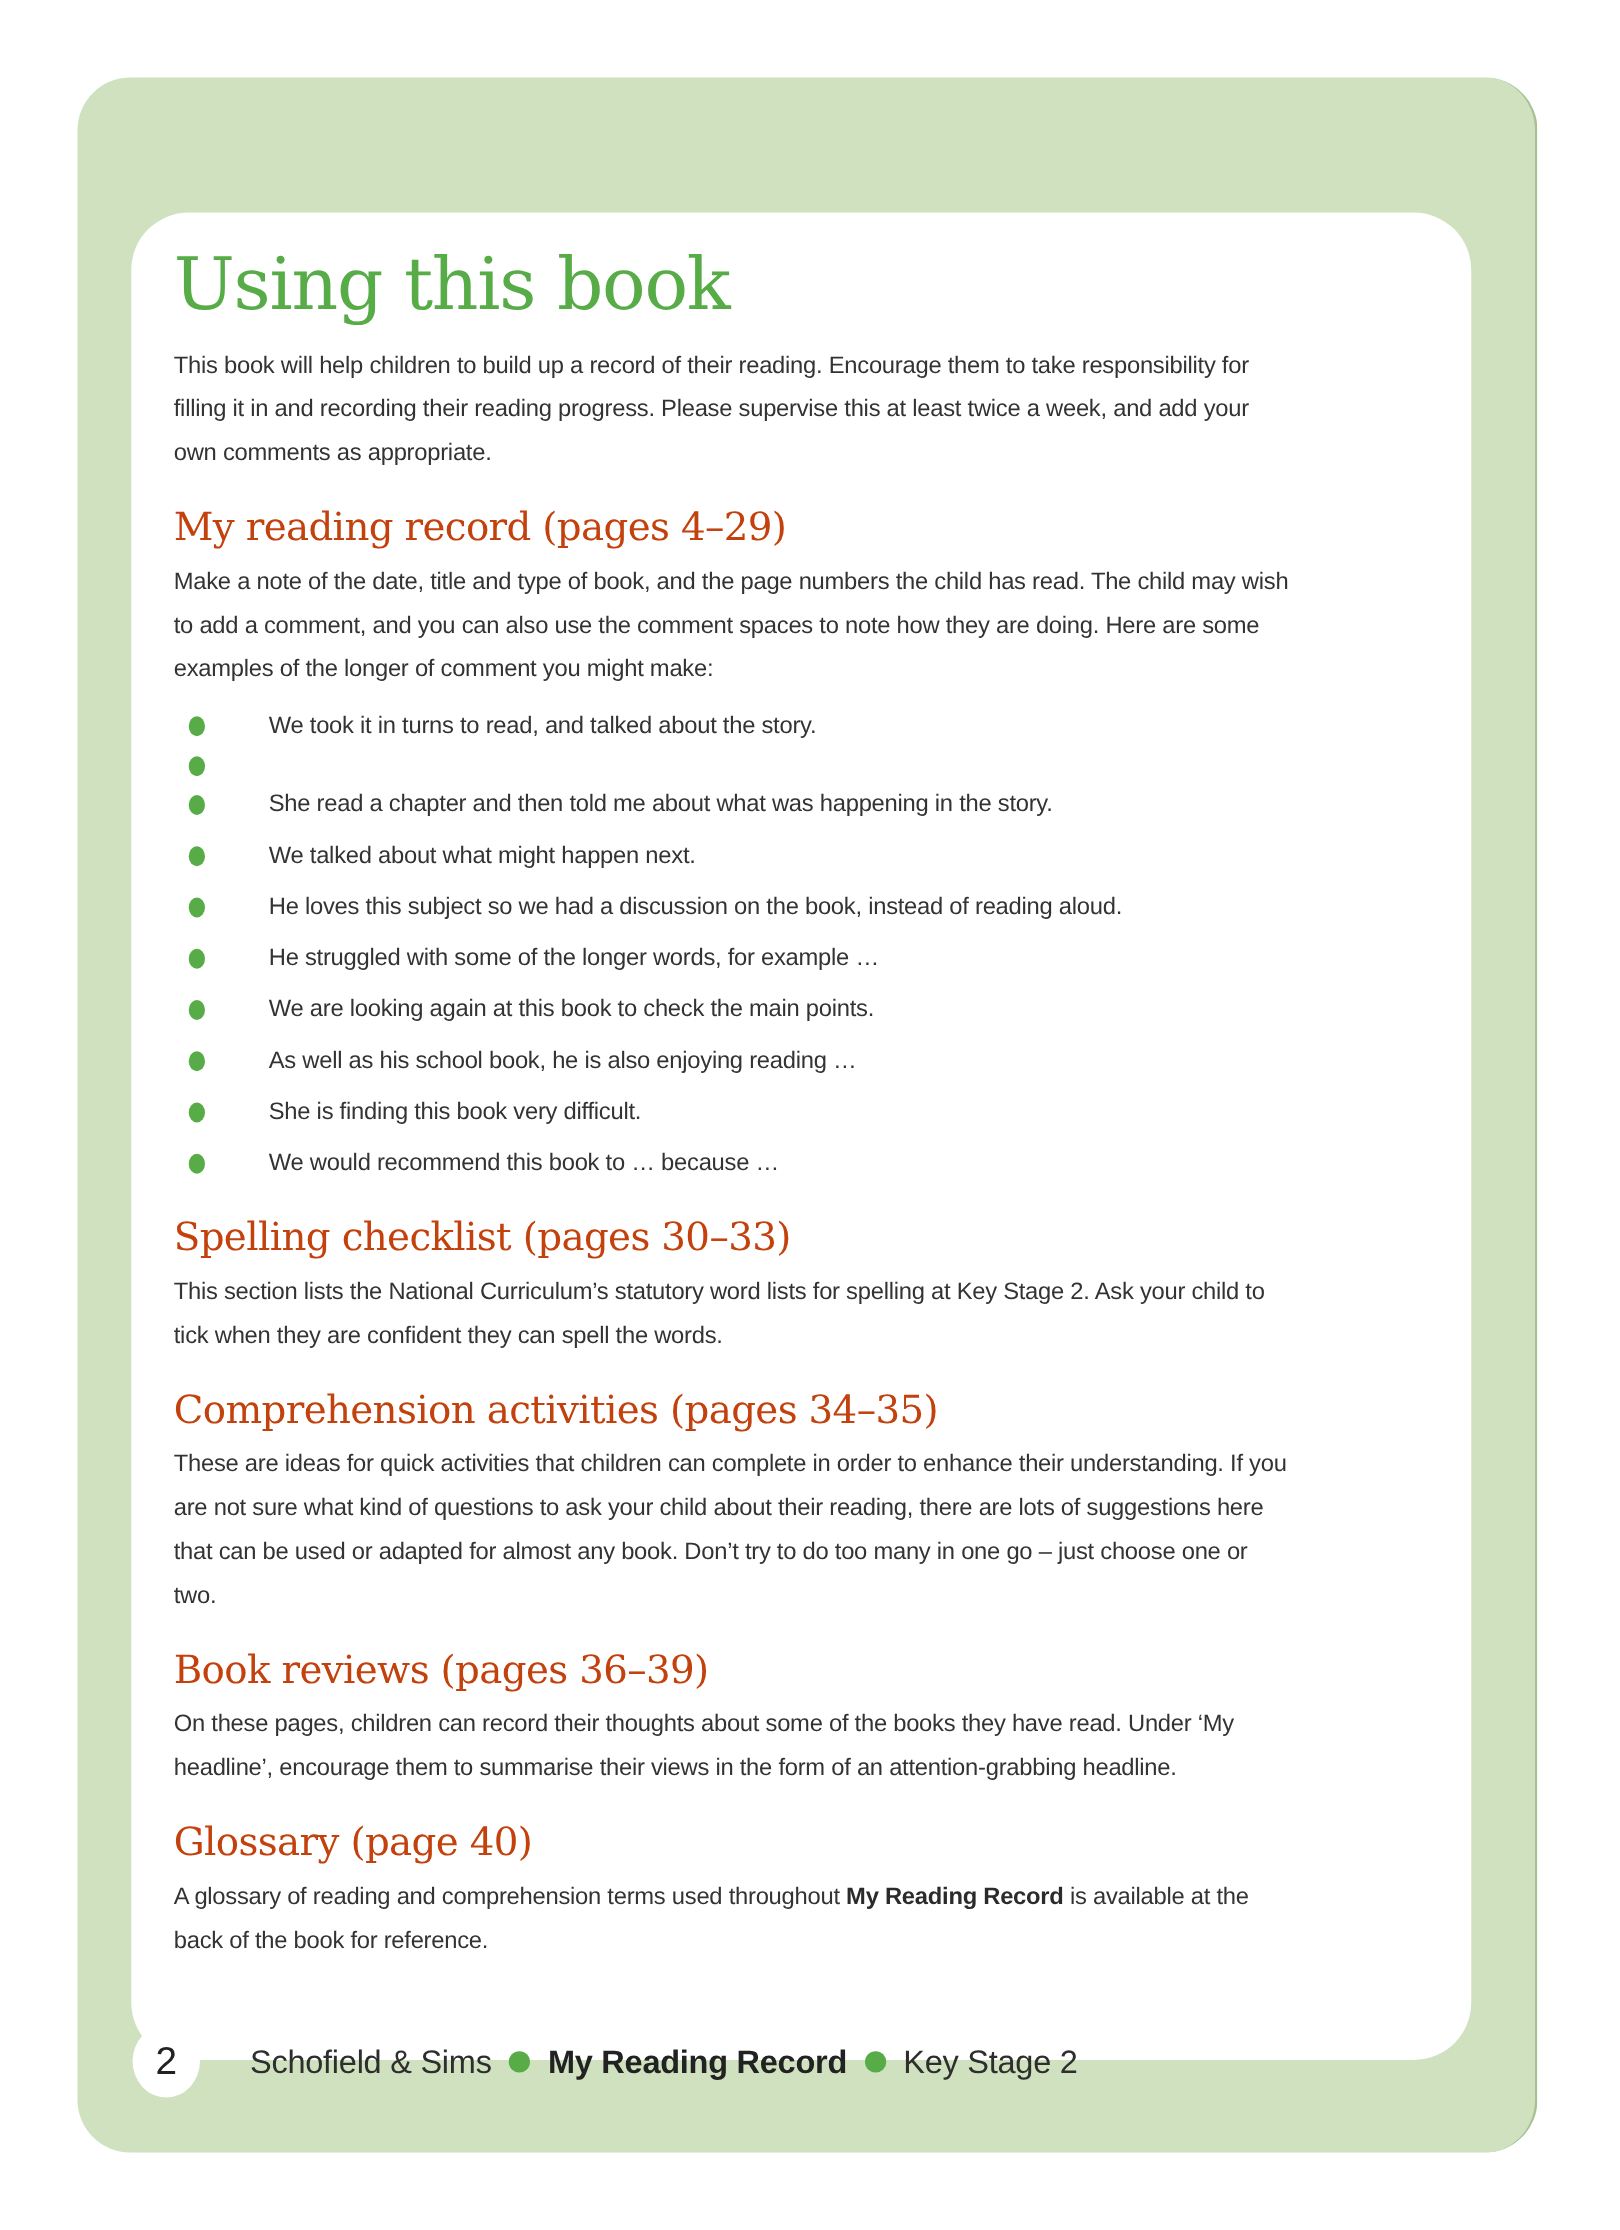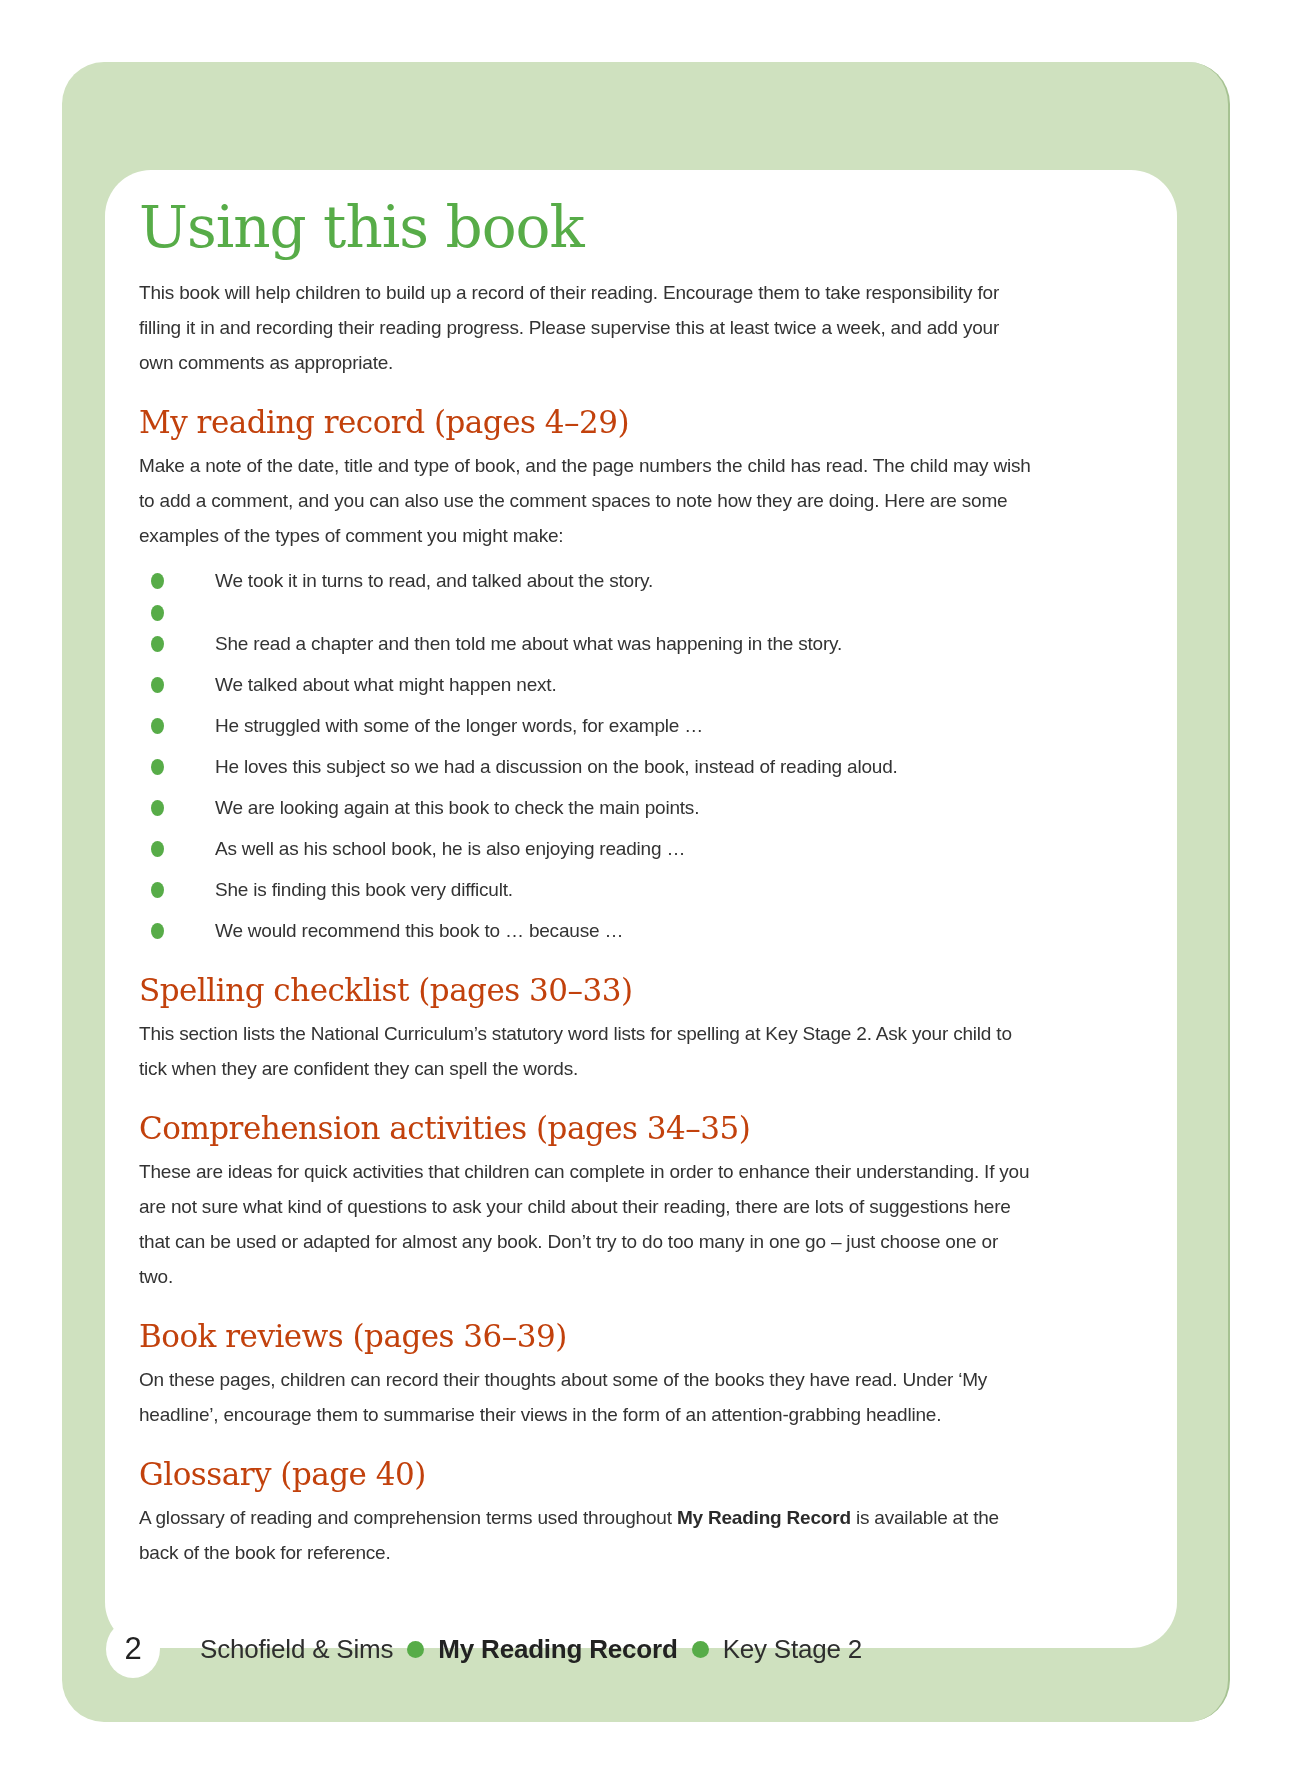--- a/index.html
+++ b/index.html
@@ -104,44 +104,44 @@
 
 <div class="green-bg">
   <div class="card">
 
     <h1 class="page-title">Using this book</h1>
 
     <p class="body-text">This book will help children to build up a record of their reading. Encourage them to take responsibility for filling it in and recording their reading progress. Please supervise this at least twice a week, and add your own comments as appropriate.</p>
 
     <section>
       <h2 class="section-heading">My reading record (pages 4–29)</h2>
-      <p class="body-text">Make a note of the date, title and type of book, and the page numbers the child has read. The child may wish to add a comment, and you can also use the comment spaces to note how they are doing. Here are some examples of the types of comment you might make:</p>
+      <p class="body-text">Make a note of the date, title and type of book, and the page numbers the child has read. The child may wish to add a comment, and you can also use the comment spaces to note how they are doing. Here are some examples of the longer of comment you might make:</p>
       <ul class="bullet-list">
         <li>
             <span class="bullet-dot"></span>
             <span class="bullet-text">We took it in turns to read, and talked about the story.</span>
           </li>
         <li>
             <span class="bullet-dot"></span>
           </li>
         <li>
             <span class="bullet-dot"></span>
             <span class="bullet-text">She read a chapter and then told me about what was happening in the story.</span>
           </li>
         <li>
             <span class="bullet-dot"></span>
             <span class="bullet-text">We talked about what might happen next.</span>
           </li>
         <li>
             <span class="bullet-dot"></span>
-            <span class="bullet-text">He struggled with some of the longer words, for example …</span>
+            <span class="bullet-text">He loves this subject so we had a discussion on the book, instead of reading aloud.</span>
           </li>
         <li>
             <span class="bullet-dot"></span>
-            <span class="bullet-text">He loves this subject so we had a discussion on the book, instead of reading aloud.</span>
+            <span class="bullet-text">He struggled with some of the longer words, for example …</span>
           </li>
         <li>
             <span class="bullet-dot"></span>
             <span class="bullet-text">We are looking again at this book to check the main points.</span>
           </li>
         <li>
             <span class="bullet-dot"></span>
             <span class="bullet-text">As well as his school book, he is also enjoying reading …</span>
           </li>
         <li>

